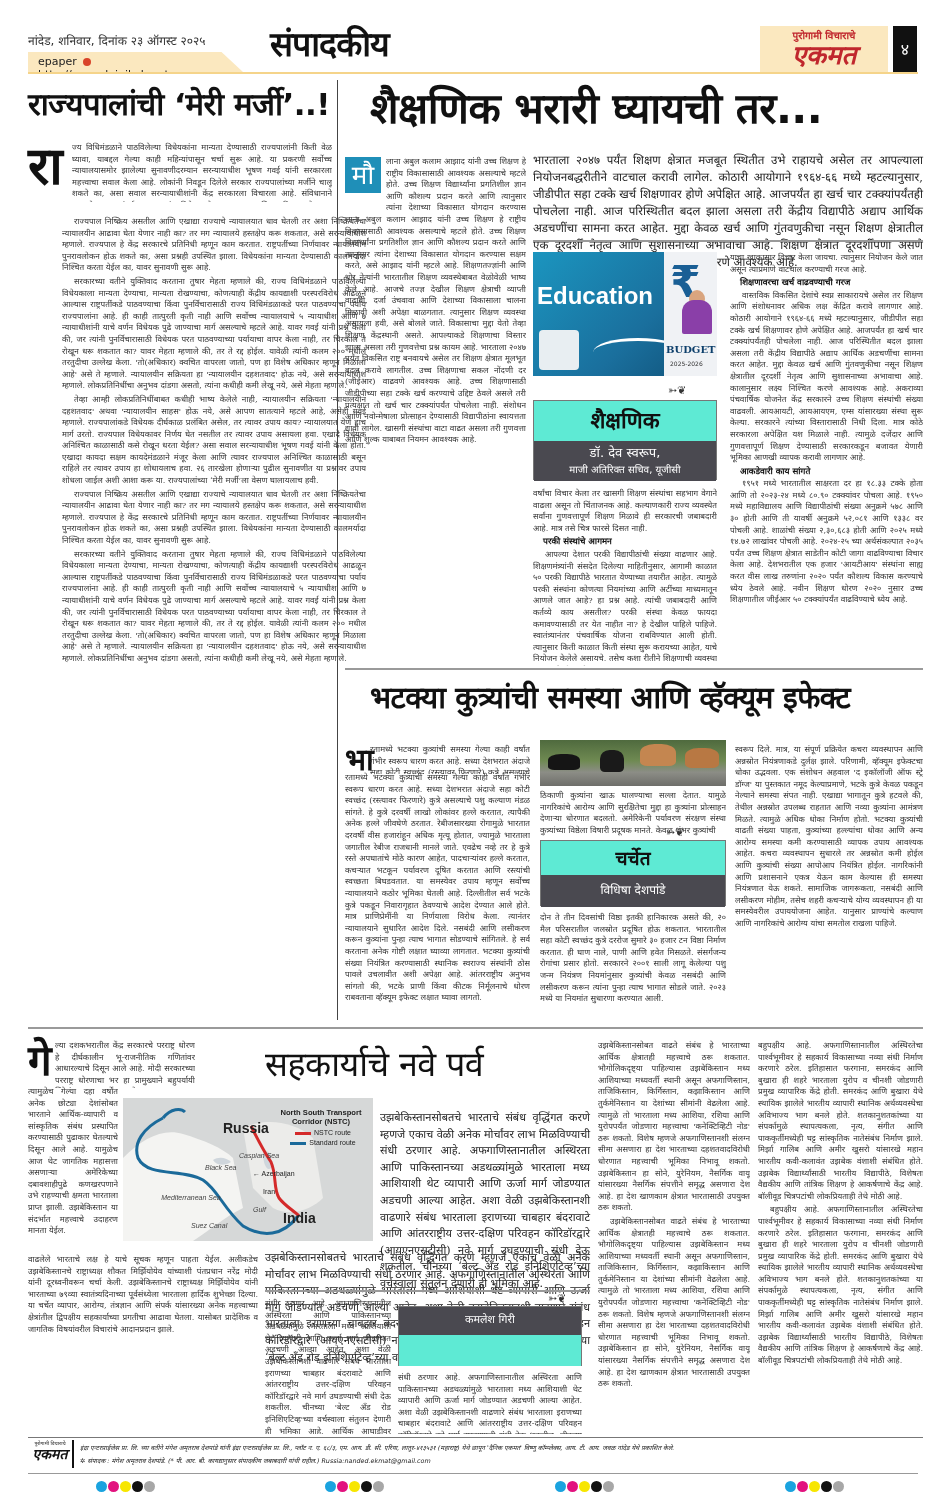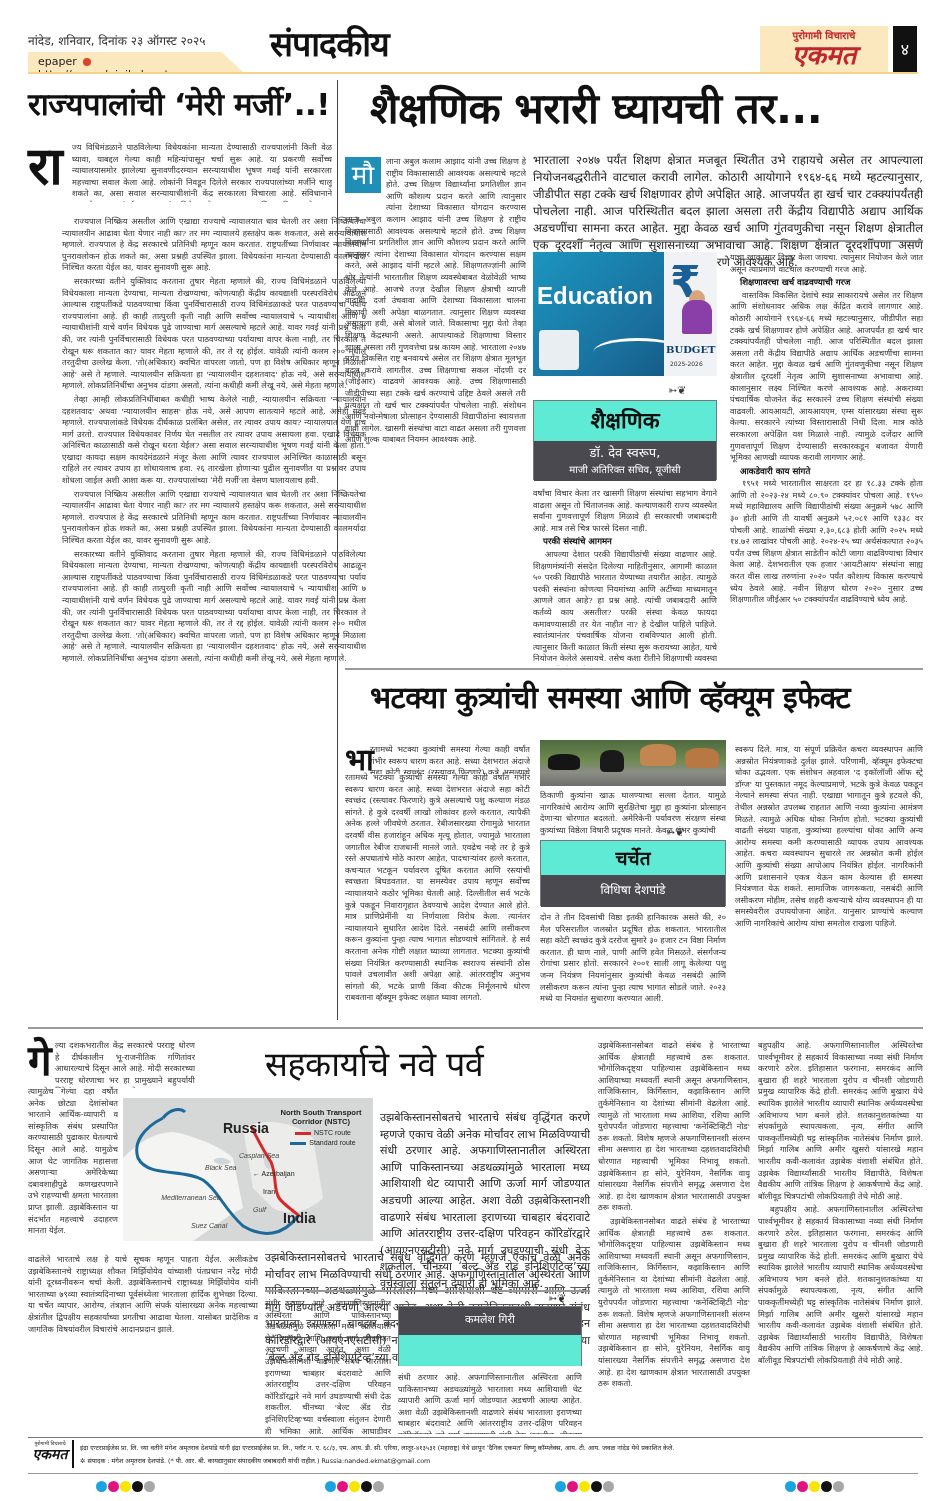--- a/index.html
+++ b/index.html
@@ -78,21 +78,21 @@
   .legend .sw { display: inline-block; width: 16px; height: 3px; vertical-align: middle; margin-right: 3px; }
   .b3 { left: 398px; top: 1306px; width: 184px; height: 60px; }
   .b3 .cat { font-size: 18px; height: 32px; line-height: 32px; }
   .b3 .name { font-size: 11px; height: 28px; line-height: 26px; }
 
   
   .ftr-rule { left: 28px; top: 1473px; width: 890px; height: 1px; background: #999; }
   .ftr-logo { left: 28px; top: 1440px; width: 46px; height: 28px; text-align: center; border-right: 2px solid #111; }
   .ftr-logo .tag { font-size: 5px; color: #111; }
   .ftr-logo .logo { font-family: "DejaVu Serif", serif; font-size: 14px; font-weight: bold; font-style: italic; color: #111; line-height: 16px; }
-  .ftr-line { left: 80px; font-size: 6.4px; color: #222; white-space: nowrap; }
+  .ftr-line { left: 80px; font-size: 6.4px; color: #222; white-space: nowrap; font-style: italic; }
   .regmarks { top: 1481px; height: 12px; display: flex; gap: 1px; }
   .regmarks span { width: 11px; height: 11px; border-radius: 50%; display: inline-block; }
 </style>
 </head>
 <body>
 
 <div class="abs hdr-date">नांदेड, शनिवार, दिनांक २३ ऑगस्ट २०२५</div>
 <div class="abs hdr-epaper">
   <span>epaper</span>
   <span class="dot"></span>

